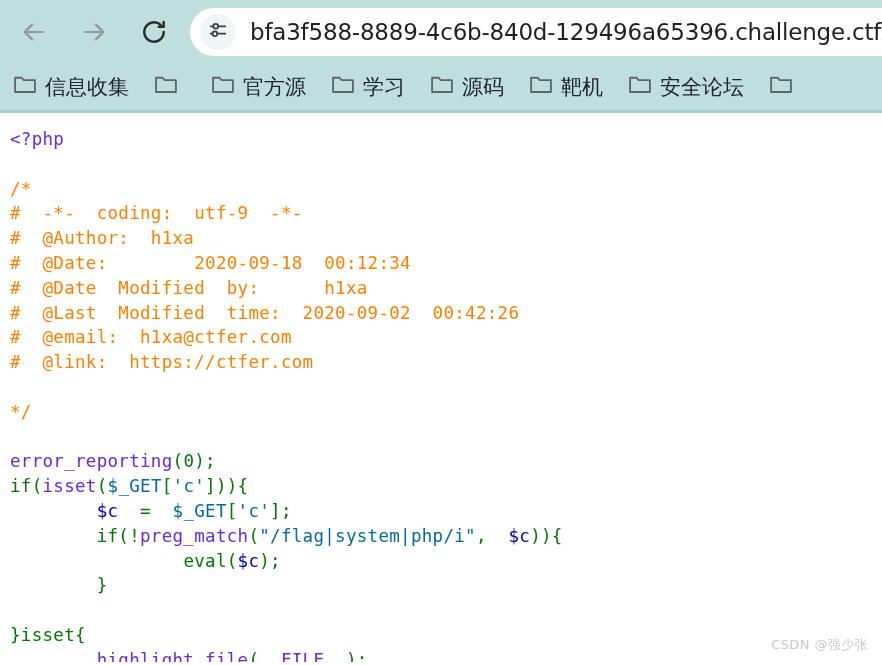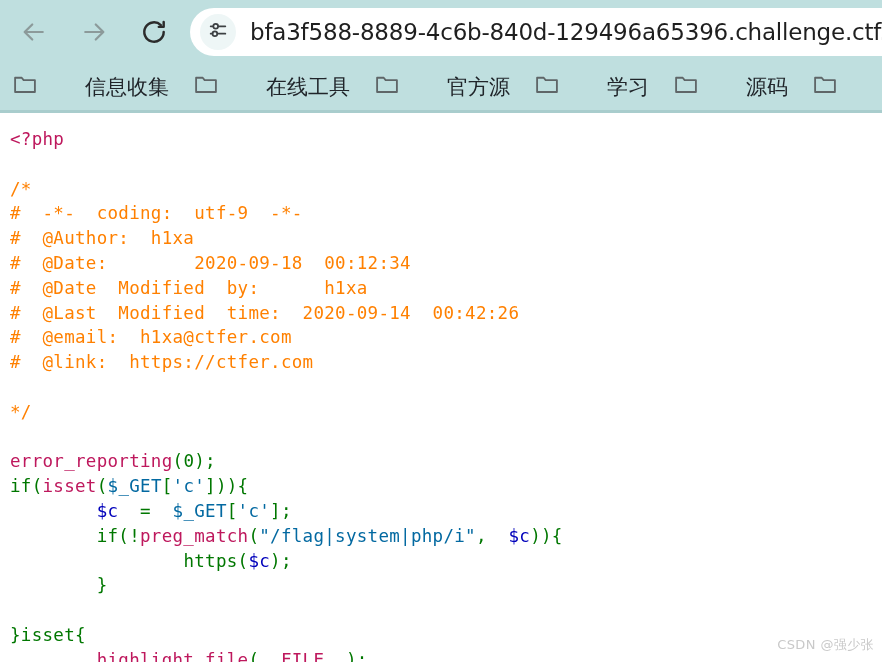--- a/index.html
+++ b/index.html
@@ -79,21 +79,20 @@
     box-sizing: border-box;
     border-bottom: 3px solid #a9cdcd;
     overflow: hidden;
     white-space: nowrap;
   }
   .bookmark {
     display: flex;
     align-items: center;
     flex: 0 0 auto;
     margin-right: 26px;
-    gap: 40px;
   }
   .bookmark .folder-icon {
     flex: 0 0 auto;
     margin-right: 9px;
     display: block;
   }
   .bookmark .bk-label {
     font-size: 21px;
     color: #20252a;
     font-family: "DejaVu Sans", "Liberation Sans", sans-serif;
@@ -113,29 +112,29 @@
     padding: 14px 0 0 10px;
     font-family: "DejaVu Sans Mono", "Liberation Mono", monospace;
     font-size: 17.5px;
     line-height: 24.8px;
     color: #000000;
     white-space: pre;
     letter-spacing: 0.3px;
   }
 
   
-  .c-default { color: #be185d; }   
+  .c-default { color: #6d28d9; }   
   .c-comment { color: #ff8000; }   
   .c-keyword { color: #007700; }   
   .c-string  { color: #0369a1; }   
   .c-var     { color: #0000bb; }   
 
   .watermark {
     position: absolute;
-    right: 8px;
+    right: 14px;
     bottom: 8px;
     font-size: 13px;
     color: #c9c9c9;
     font-family: "DejaVu Sans", "Liberation Sans", sans-serif;
     letter-spacing: 0.4px;
   }
 </style>
 </head>
 <body>
 
@@ -198,21 +197,20 @@
       </span>
       <span class="bk-label">信息收集</span>
     </div>
 
     <div class="bookmark">
       <span class="folder-icon">
         <svg width="22" height="19" viewBox="0 0 24 20" fill="none" stroke="#5f6668" stroke-width="2" stroke-linejoin="round">
           <path d="M1.2 18.2V2.6h7.2l2.1 2.6h12.3v13z"></path>
         </svg>
       </span>
-      <span class="bk-label">在线工具</span>
     </div>
 
     <div class="bookmark">
       <span class="folder-icon">
         <svg width="22" height="19" viewBox="0 0 24 20" fill="none" stroke="#5f6668" stroke-width="2" stroke-linejoin="round">
           <path d="M1.2 18.2V2.6h7.2l2.1 2.6h12.3v13z"></path>
         </svg>
       </span>
       <span class="bk-label">官方源</span>
     </div>
@@ -243,20 +241,21 @@
       </span>
       <span class="bk-label">靶机</span>
     </div>
 
     <div class="bookmark">
       <span class="folder-icon">
         <svg width="22" height="19" viewBox="0 0 24 20" fill="none" stroke="#5f6668" stroke-width="2" stroke-linejoin="round">
           <path d="M1.2 18.2V2.6h7.2l2.1 2.6h12.3v13z"></path>
         </svg>
       </span>
+      <span class="bk-label">安全论坛</span>
     </div>
 
     <div class="bookmark">
       <span class="folder-icon">
         <svg width="22" height="19" viewBox="0 0 24 20" fill="none" stroke="#5f6668" stroke-width="2" stroke-linejoin="round">
           <path d="M1.2 18.2V2.6h7.2l2.1 2.6h12.3v13z"></path>
         </svg>
       </span>
 
     </div>
@@ -266,31 +265,31 @@
 
 <div class="page-content">
 
   <pre class="code"><span class="c-default">&lt;?php</span>
 
 <span class="c-comment">/*</span>
 <span class="c-comment">#  -*-  coding:  utf-9  -*-</span>
 <span class="c-comment">#  @Author:  h1xa</span>
 <span class="c-comment">#  @Date:        2020-09-18  00:12:34</span>
 <span class="c-comment">#  @Date  Modified  by:      h1xa</span>
-<span class="c-comment">#  @Last  Modified  time:  2020-09-14  00:42:26</span>
+<span class="c-comment">#  @Last  Modified  time:  2020-09-02  00:42:26</span>
 <span class="c-comment">#  @email:  h1xa@ctfer.com</span>
 <span class="c-comment">#  @link:  https://ctfer.com</span>
 
 <span class="c-comment">*/</span>
 
 <span class="c-default">error_reporting</span><span class="c-keyword">(0);</span>
 <span class="c-keyword">if</span><span class="c-keyword">(</span><span class="c-default">isset</span><span class="c-keyword">(</span><span class="c-string">$_GET</span><span class="c-keyword">[</span><span class="c-string">'c'</span><span class="c-keyword">])){</span>
         <span class="c-var">$c</span><span class="c-keyword">  =  </span><span class="c-string">$_GET</span><span class="c-keyword">[</span><span class="c-string">'c'</span><span class="c-keyword">];</span>
         <span class="c-keyword">if</span><span class="c-keyword">(!</span><span class="c-default">preg_match</span><span class="c-keyword">(</span><span class="c-string">"/flag|system|php/i"</span><span class="c-keyword">,  </span><span class="c-var">$c</span><span class="c-keyword">)){</span>
-                <span class="c-keyword">https</span><span class="c-keyword">(</span><span class="c-var">$c</span><span class="c-keyword">);</span>
+                <span class="c-keyword">eval</span><span class="c-keyword">(</span><span class="c-var">$c</span><span class="c-keyword">);</span>
         <span class="c-keyword">}</span>
 
 <span class="c-keyword">}</span><span class="c-keyword">isset</span><span class="c-keyword">{</span>
         <span class="c-default">highlight_file</span><span class="c-keyword">(</span><span class="c-default">__FILE__</span><span class="c-keyword">);</span>
 </pre>
 
   <div class="watermark">CSDN @强少张</div>
 </div>
 
 </body></html>

